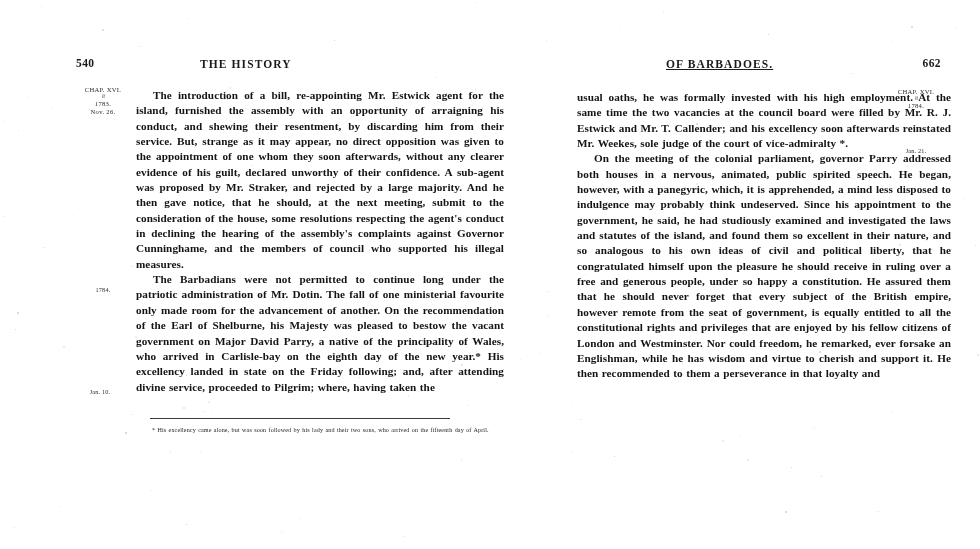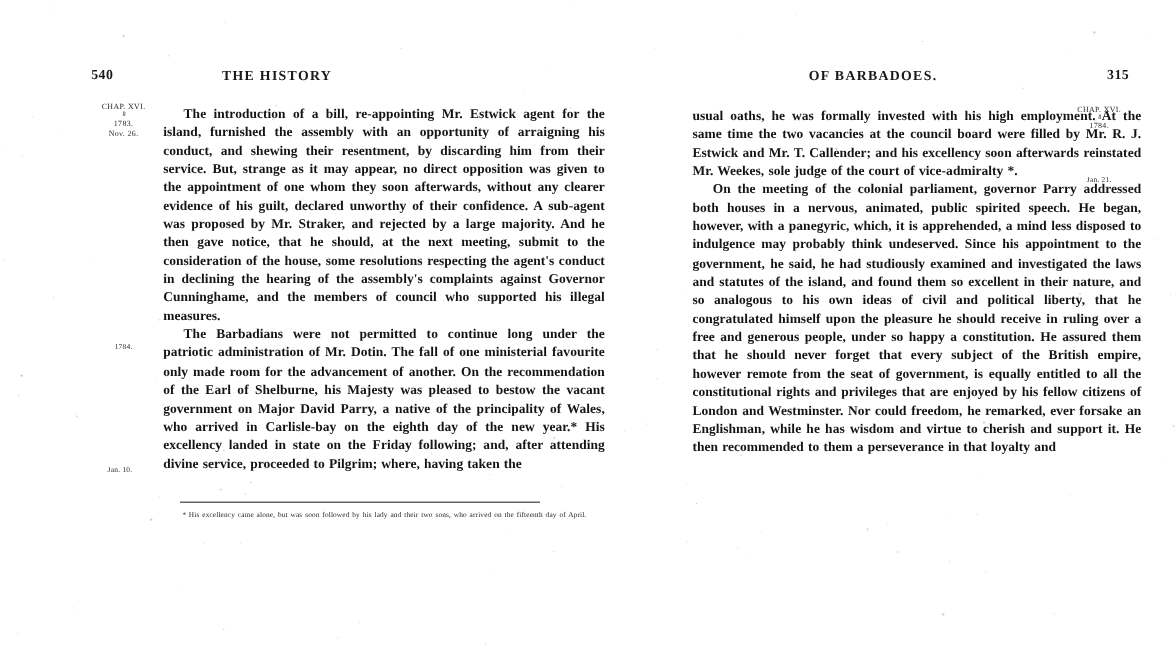--- a/index.html
+++ b/index.html
@@ -41,23 +41,24 @@
   
   .runhead {
     position: absolute;
     top: 58px;
     height: 16px;
     font-size: 11.5px;
     letter-spacing: 1.1px;
     font-weight: 600;
     color: #1a1a1d;
     white-space: nowrap;
+    margin-left: 15px;
   }
   .runhead-title-left  { left: 125px; }
-  .runhead-title-right { left: 119px; }
+  .runhead-title-right { left: 96px; text-decoration: underline; }
 
   .folio {
     position: absolute;
     top: 57px;
     font-size: 11.5px;
     font-weight: 700;
     letter-spacing: 0.4px;
     color: #1a1a1d;
   }
   .folio-left  { left: 16px; }
@@ -172,21 +173,21 @@
         <span class="fn-mark">*</span>
         <span>His excellency came alone, but was soon followed by his lady and their two sons, who arrived on the fifteenth day of April.</span>
       </p>
     </div>
   </div>
 
   <div class="page page-right">
 
     <div class="runhead runhead-title-right">OF BARBADOES.</div>
 
-    <div class="folio folio-right">315</div>
+    <div class="folio folio-right">662</div>
 
     <div class="margin-note chap mn-r-chap">
       <span>CHAP. XVI.</span>
       <span class="swash">≀≀</span>
       <span>1784.</span>
     </div>
 
     <div class="margin-note mn-r-jan21">Jan. 21.</div>
 
     <div class="body-col body-right">

